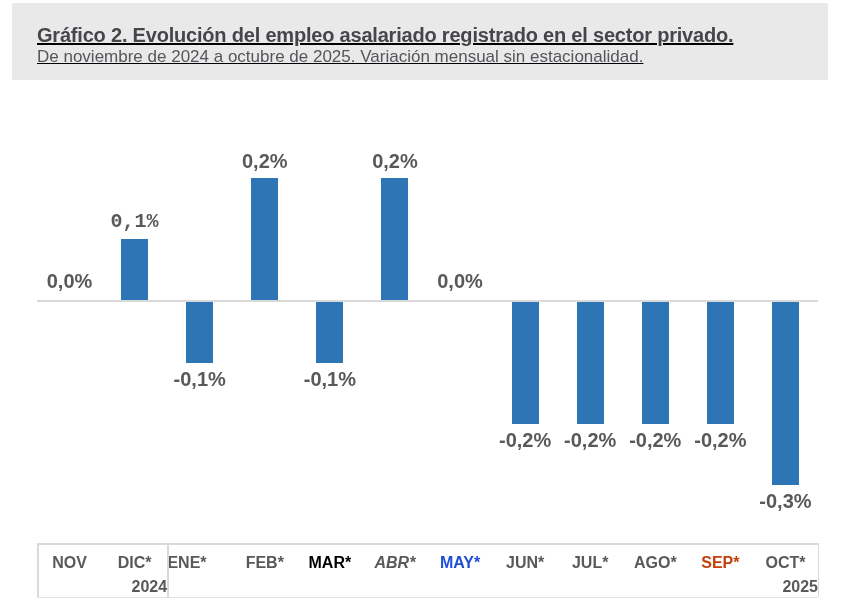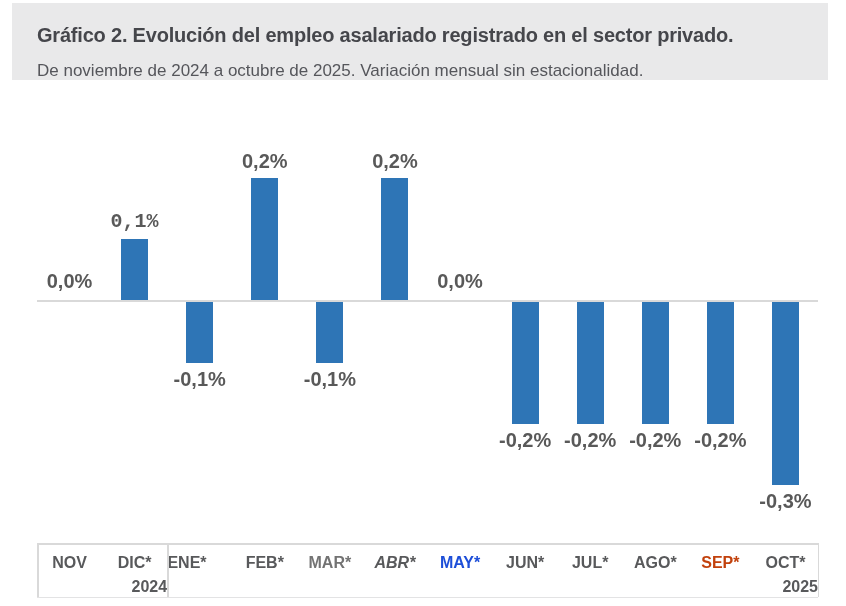--- a/index.html
+++ b/index.html
@@ -31,21 +31,21 @@
     color: #45464B;
     letter-spacing: -0.2px;
     line-height: 24px;
     white-space: nowrap;
   }
   .subtitle {
     font-size: 17px;
     font-weight: normal;
     color: #55565B;
     line-height: 20px;
-    margin-top: 14px;
+    margin-top: 0;
     white-space: nowrap;
   }
   .plot {
     position: absolute;
     left: 0;
     top: 0;
     width: 846px;
     height: 606px;
   }
   .hline, .vline {
@@ -79,21 +79,21 @@
     font-weight: bold;
     line-height: 18px;
     white-space: nowrap;
   }
 </style>
 </head>
 <body>
 
 <div class="page">
 
-  <div class="header" style="background: rgb(233, 233, 234);">
+  <div class="header" style="background: rgb(233, 233, 234); text-decoration: underline;">
     <div class="title" style="color: rgb(69, 70, 75);">Gráfico 2. Evolución del empleo asalariado registrado en el sector privado.</div>
     <div class="subtitle" style="color: rgb(85, 86, 91);">De noviembre de 2024 a octubre de 2025. Variación mensual sin estacionalidad.</div>
   </div>
 
   <div class="plot" id="plot">
       <div class="hline" style="left: 37px; top: 300px; width: 780.996px; height: 2px; background: rgb(217, 217, 217);"></div>
       <div class="value-label" style="left: 24.5415px; top: 270px; color: rgb(89, 89, 89);">0,0%</div>
       <div class="bar" style="left: 121.124px; top: 239px; width: 27px; height: 61px; background: rgb(46, 117, 182);"></div>
       <div class="value-label" style="left: 89.6245px; top: 211px; color: rgb(89, 89, 89); font-family: Liberation Mono, monospace;">0,1%</div>
       <div class="bar" style="left: 186.207px; top: 302px; width: 27px; height: 61px; background: rgb(46, 117, 182);"></div>
@@ -114,21 +114,21 @@
       <div class="bar" style="left: 706.871px; top: 302px; width: 27px; height: 122px; background: rgb(46, 117, 182);"></div>
       <div class="value-label" style="left: 675.371px; top: 429px; color: rgb(89, 89, 89);">-0,2%</div>
       <div class="bar" style="left: 771.954px; top: 302px; width: 27px; height: 183px; background: rgb(46, 117, 182);"></div>
       <div class="value-label" style="left: 740.454px; top: 490px; color: rgb(89, 89, 89);">-0,3%</div>
       <div class="hline" style="left: 37px; top: 543px; width: 780.996px; height: 2px; background: rgb(217, 217, 217);"></div>
       <div class="hline" style="left: 37px; top: 597px; width: 780.996px; height: 1px; background: rgb(227, 227, 228);"></div>
       <div class="month-label" style="left: 36.5415px; top: 554px; color: rgb(88, 89, 91);">NOV</div>
       <div class="month-label" style="left: 101.624px; top: 554px; color: rgb(88, 89, 91);">DIC*</div>
       <div class="month-label" style="left: 154px; top: 554px; color: rgb(88, 89, 91);">ENE*</div>
       <div class="month-label" style="left: 231.791px; top: 554px; color: rgb(88, 89, 91);">FEB*</div>
-      <div class="month-label" style="left: 296.873px; top: 554px; color: #737373;">MAR*</div>
+      <div class="month-label" style="left: 296.873px; top: 554px; color: #000000;">MAR*</div>
       <div class="month-label" style="left: 361.957px; top: 554px; color: rgb(88, 89, 91); font-style: italic;">ABR*</div>
       <div class="month-label" style="left: 427.039px; top: 554px; color: #1d4ed8;">MAY*</div>
       <div class="month-label" style="left: 492.122px; top: 554px; color: rgb(88, 89, 91);">JUN*</div>
       <div class="month-label" style="left: 557.206px; top: 554px; color: rgb(88, 89, 91);">JUL*</div>
       <div class="month-label" style="left: 622.288px; top: 554px; color: rgb(88, 89, 91);">AGO*</div>
       <div class="month-label" style="left: 687.371px; top: 554px; color: #c2410c;">SEP*</div>
       <div class="month-label" style="left: 752.454px; top: 554px; color: rgb(88, 89, 91);">OCT*</div>
       <div class="year-label" style="left: 37px; width: 130.166px; top: 578px; color: rgb(88, 89, 91);">2024</div>
       <div class="vline" style="left: 37px; top: 543px; width: 1.5px; height: 54px; background: rgb(217, 217, 217);"></div>
       <div class="year-label" style="left: 167.166px; width: 650.83px; top: 578px; color: rgb(88, 89, 91);">2025</div>

